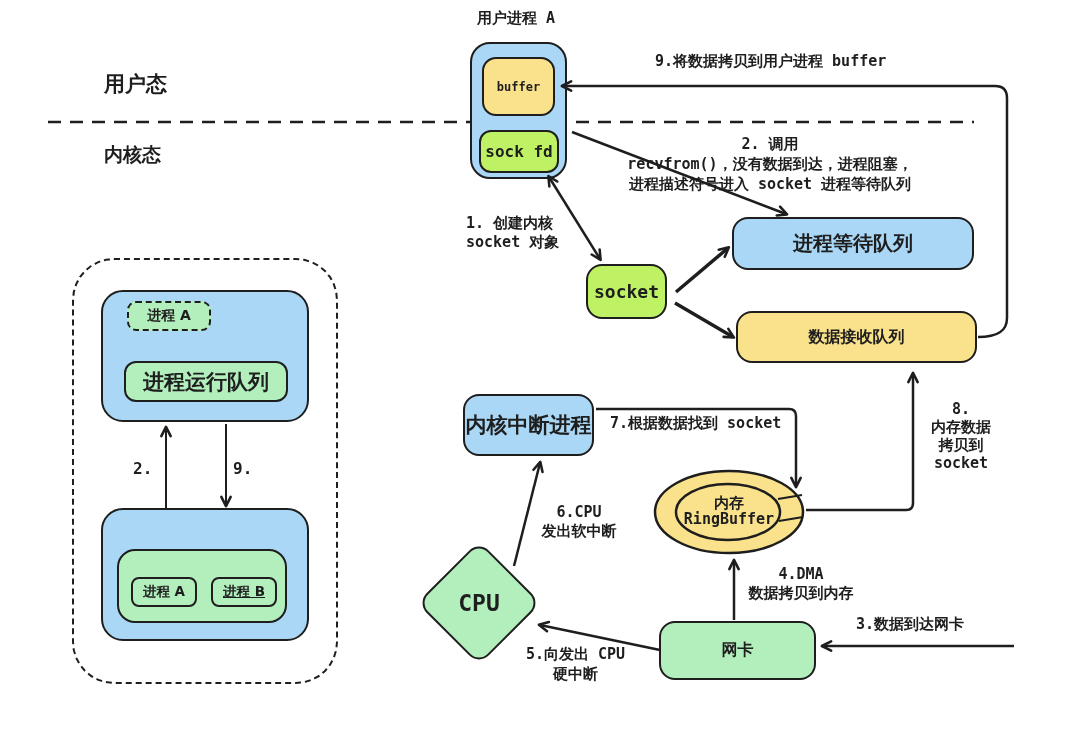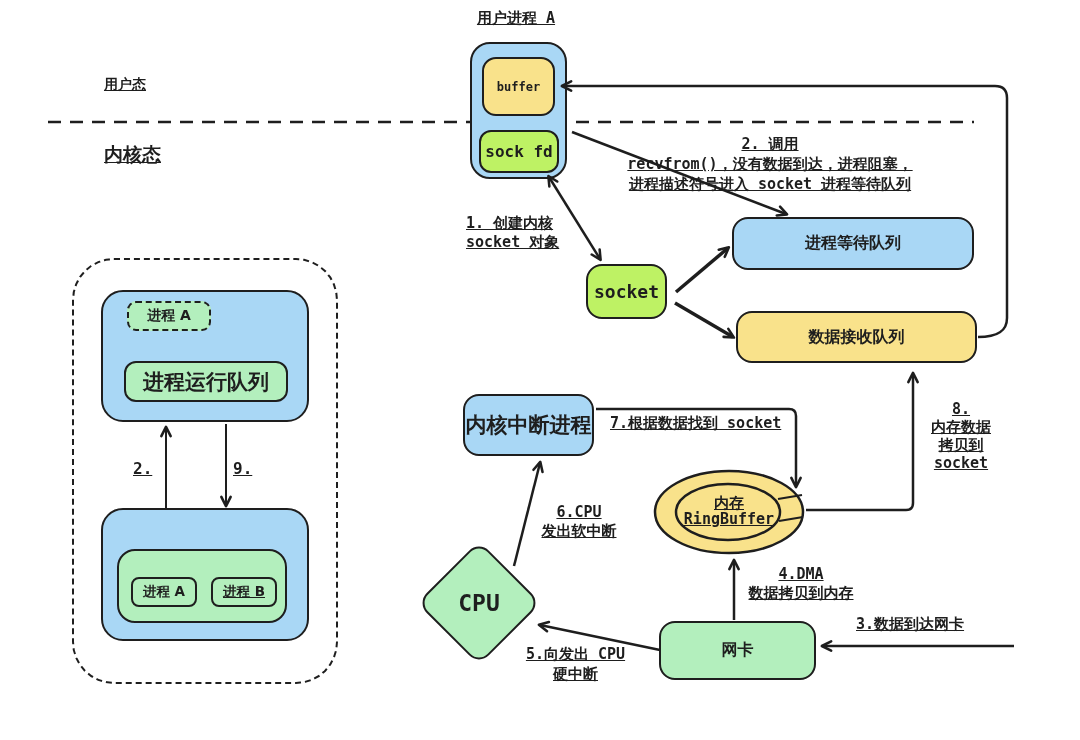--- a/index.html
+++ b/index.html
@@ -8,46 +8,46 @@
   svg.layer{position:absolute;left:0;top:0;pointer-events:none;}
   .box{position:absolute;box-sizing:border-box;border:2.5px solid #1e1e1e;
        display:flex;align-items:center;justify-content:center;
        font-weight:bold;text-align:center;}
   .blue{background:#a9d7f5;}
   .yellow{background:#f9e28b;}
   .pink{background:#bef264;}
   .green{background:#b3efbd;}
   .mono{font-family:"DejaVu Sans Mono","Liberation Mono",monospace;}
   .lbl{position:absolute;font-weight:bold;white-space:pre-line;line-height:20px;font-size:15px;
-       font-family:"DejaVu Sans Mono","DejaVu Sans",sans-serif;text-decoration:underline;}
+       font-family:"DejaVu Sans Mono","DejaVu Sans",sans-serif;}
   .ctr{text-align:center;}
   .z3{z-index:3;}
   
   #user-process-box{left:470px;top:42px;width:97px;height:137px;border-radius:20px;z-index:2;}
   #buffer-box{left:482px;top:57px;width:73px;height:59px;border-radius:14px;z-index:3;font-size:12px;}
   #sockfd-box{left:479px;top:130px;width:80px;height:43px;border-radius:12px;z-index:3;font-size:16px;}
   #socket-box{left:586px;top:264px;width:81px;height:55px;border-radius:16px;font-size:18px;z-index:2;}
-  #wait-queue-box{left:732px;top:217px;width:242px;height:53px;border-radius:16px;font-size:16px;z-index:2;}
+  #wait-queue-box{left:732px;top:217px;width:242px;height:53px;border-radius:16px;font-size:20px;z-index:2;}
   #recv-queue-box{left:736px;top:311px;width:241px;height:52px;border-radius:16px;font-size:16px;z-index:2;}
   #kernel-interrupt-box{left:463px;top:394px;width:131px;height:62px;border-radius:16px;font-size:21px;z-index:2;}
   #nic-box{left:659px;top:621px;width:157px;height:59px;border-radius:16px;font-size:16px;z-index:2;}
   #cpu-diamond{left:435px;top:559px;width:88px;height:88px;border-radius:14px;transform:rotate(45deg);z-index:2;}
   #cpu-label{left:435px;top:559px;width:88px;height:88px;border:none;background:transparent;font-size:23px;z-index:3;}
   #ring-text{left:665px;top:495px;width:128px;line-height:16px;font-size:15px;text-align:center;z-index:3;}
   
   #sched-outer{left:72px;top:258px;width:266px;height:426px;border:2.5px dashed #1e1e1e;border-radius:42px;background:transparent;z-index:1;}
   #sched-top-box{left:101px;top:290px;width:208px;height:132px;border-radius:22px;z-index:2;}
   #proc-a-dashed{left:127px;top:301px;width:84px;height:30px;border:2.5px dashed #1e1e1e;border-radius:9px;font-size:14px;z-index:3;}
   #run-queue-box{left:124px;top:361px;width:164px;height:41px;border-radius:12px;font-size:21px;z-index:3;}
   #sched-bottom-box{left:101px;top:508px;width:208px;height:133px;border-radius:22px;z-index:2;}
   #sched-inner-green{left:117px;top:549px;width:170px;height:74px;border-radius:18px;z-index:3;}
   #proc-a-box{left:131px;top:577px;width:66px;height:30px;border-width:2px;border-radius:8px;font-size:13.5px;z-index:4;}
   #proc-b-box{left:211px;top:577px;width:66px;height:30px;border-width:2px;border-radius:8px;font-size:13.5px;z-index:4;text-decoration:underline;}
   
-  #user-mode-label{left:104px;top:74px;font-size:14px;font-family:"DejaVu Sans","Liberation Sans",sans-serif;}
+  #user-mode-label{left:104px;top:74px;font-size:21px;font-family:"DejaVu Sans","Liberation Sans",sans-serif;}
   #kernel-mode-label{left:104px;top:144px;font-size:19px;font-family:"DejaVu Sans","Liberation Sans",sans-serif;}
   #user-process-title{left:477px;top:8px;font-size:15px;}
   #ann-step1{left:466px;top:214px;line-height:19px;}
   #ann-step2{left:600px;top:134px;width:340px;line-height:20px;}
   #ann-step3{left:856px;top:614px;}
   #ann-step4{left:745px;top:565px;width:112px;line-height:19px;}
   #ann-step5{left:518px;top:644px;width:115px;line-height:20px;}
   #ann-step6{left:533px;top:503px;width:92px;line-height:19px;}
   #ann-step7{left:610px;top:413px;}
   #ann-step8{left:925px;top:400px;width:72px;line-height:18px;}
@@ -141,17 +141,18 @@
 数据拷贝到内存</div>
   <div class="lbl ctr z3" id="ann-step5">5.向发出 CPU
 硬中断</div>
   <div class="lbl ctr z3" id="ann-step6">6.CPU
 发出软中断</div>
   <div class="lbl z3" id="ann-step7">7.根据数据找到 socket</div>
   <div class="lbl ctr z3" id="ann-step8">8.
 内存数据
 拷贝到
 socket</div>
+  <div class="lbl z3" id="ann-step9">9.将数据拷贝到用户进程 buffer</div>
 
   <div class="lbl mono z3" id="sched-up-label">2.</div>
   <div class="lbl mono z3" id="sched-down-label">9.</div>
 
 </div>
 
 </body></html>

